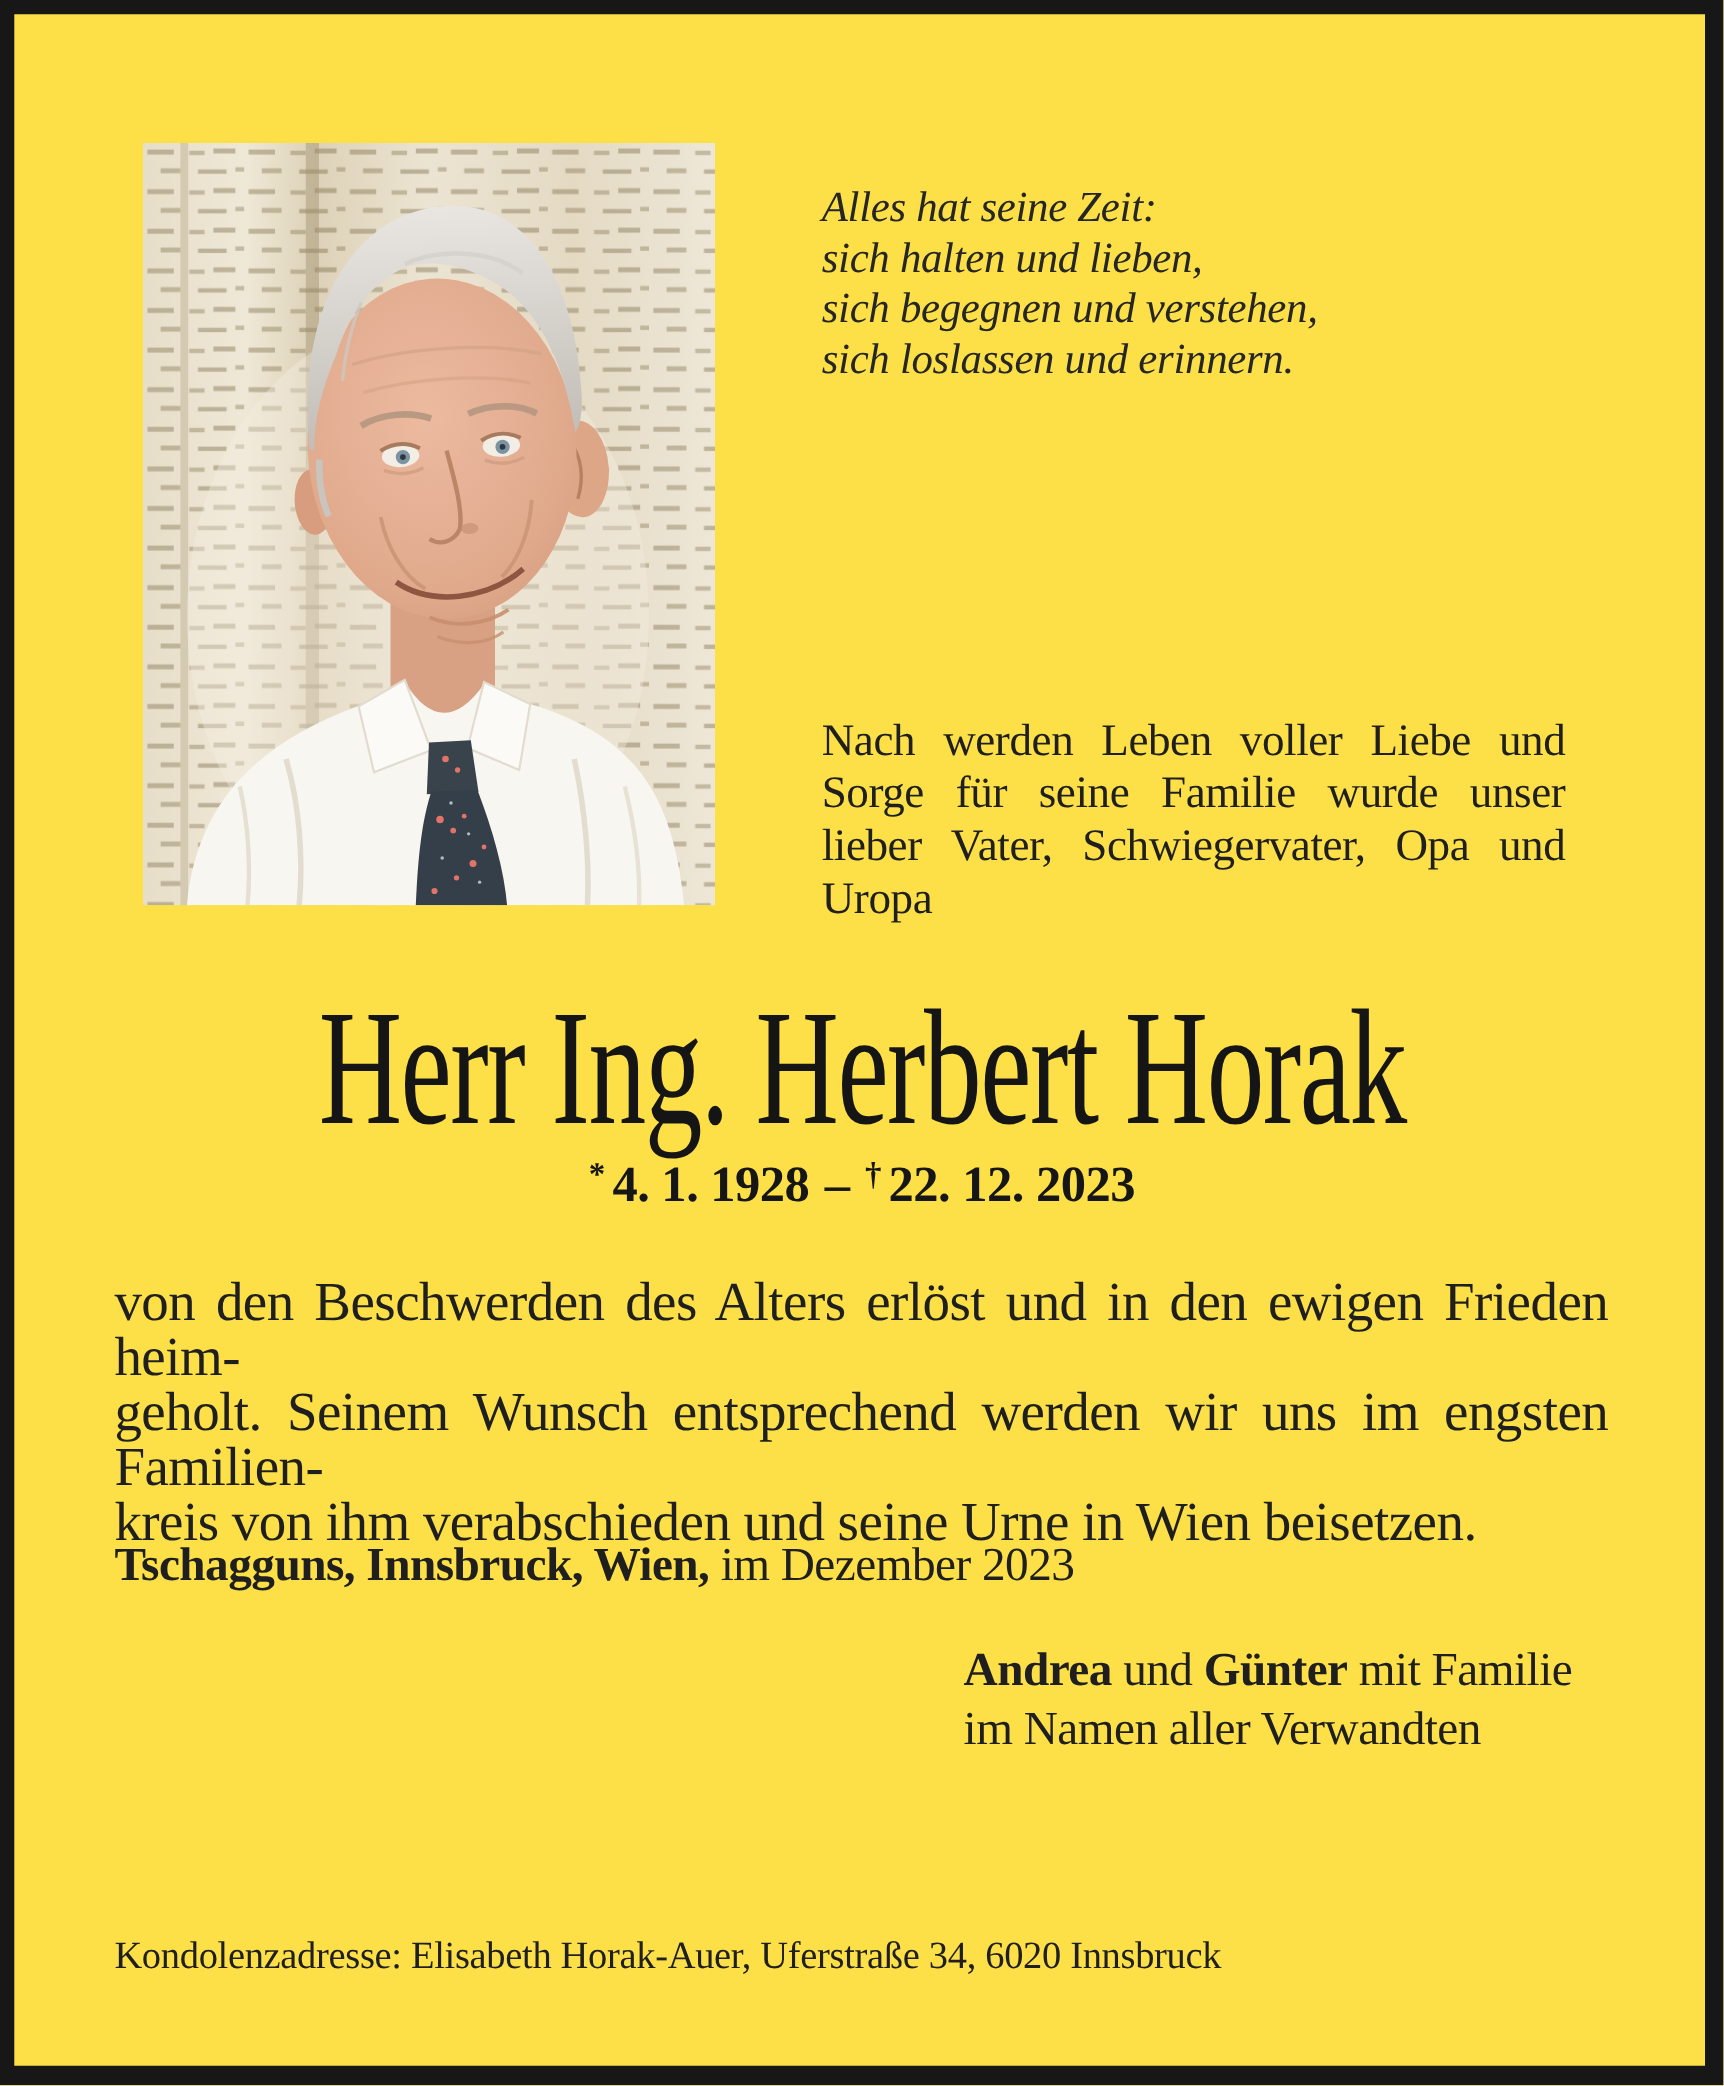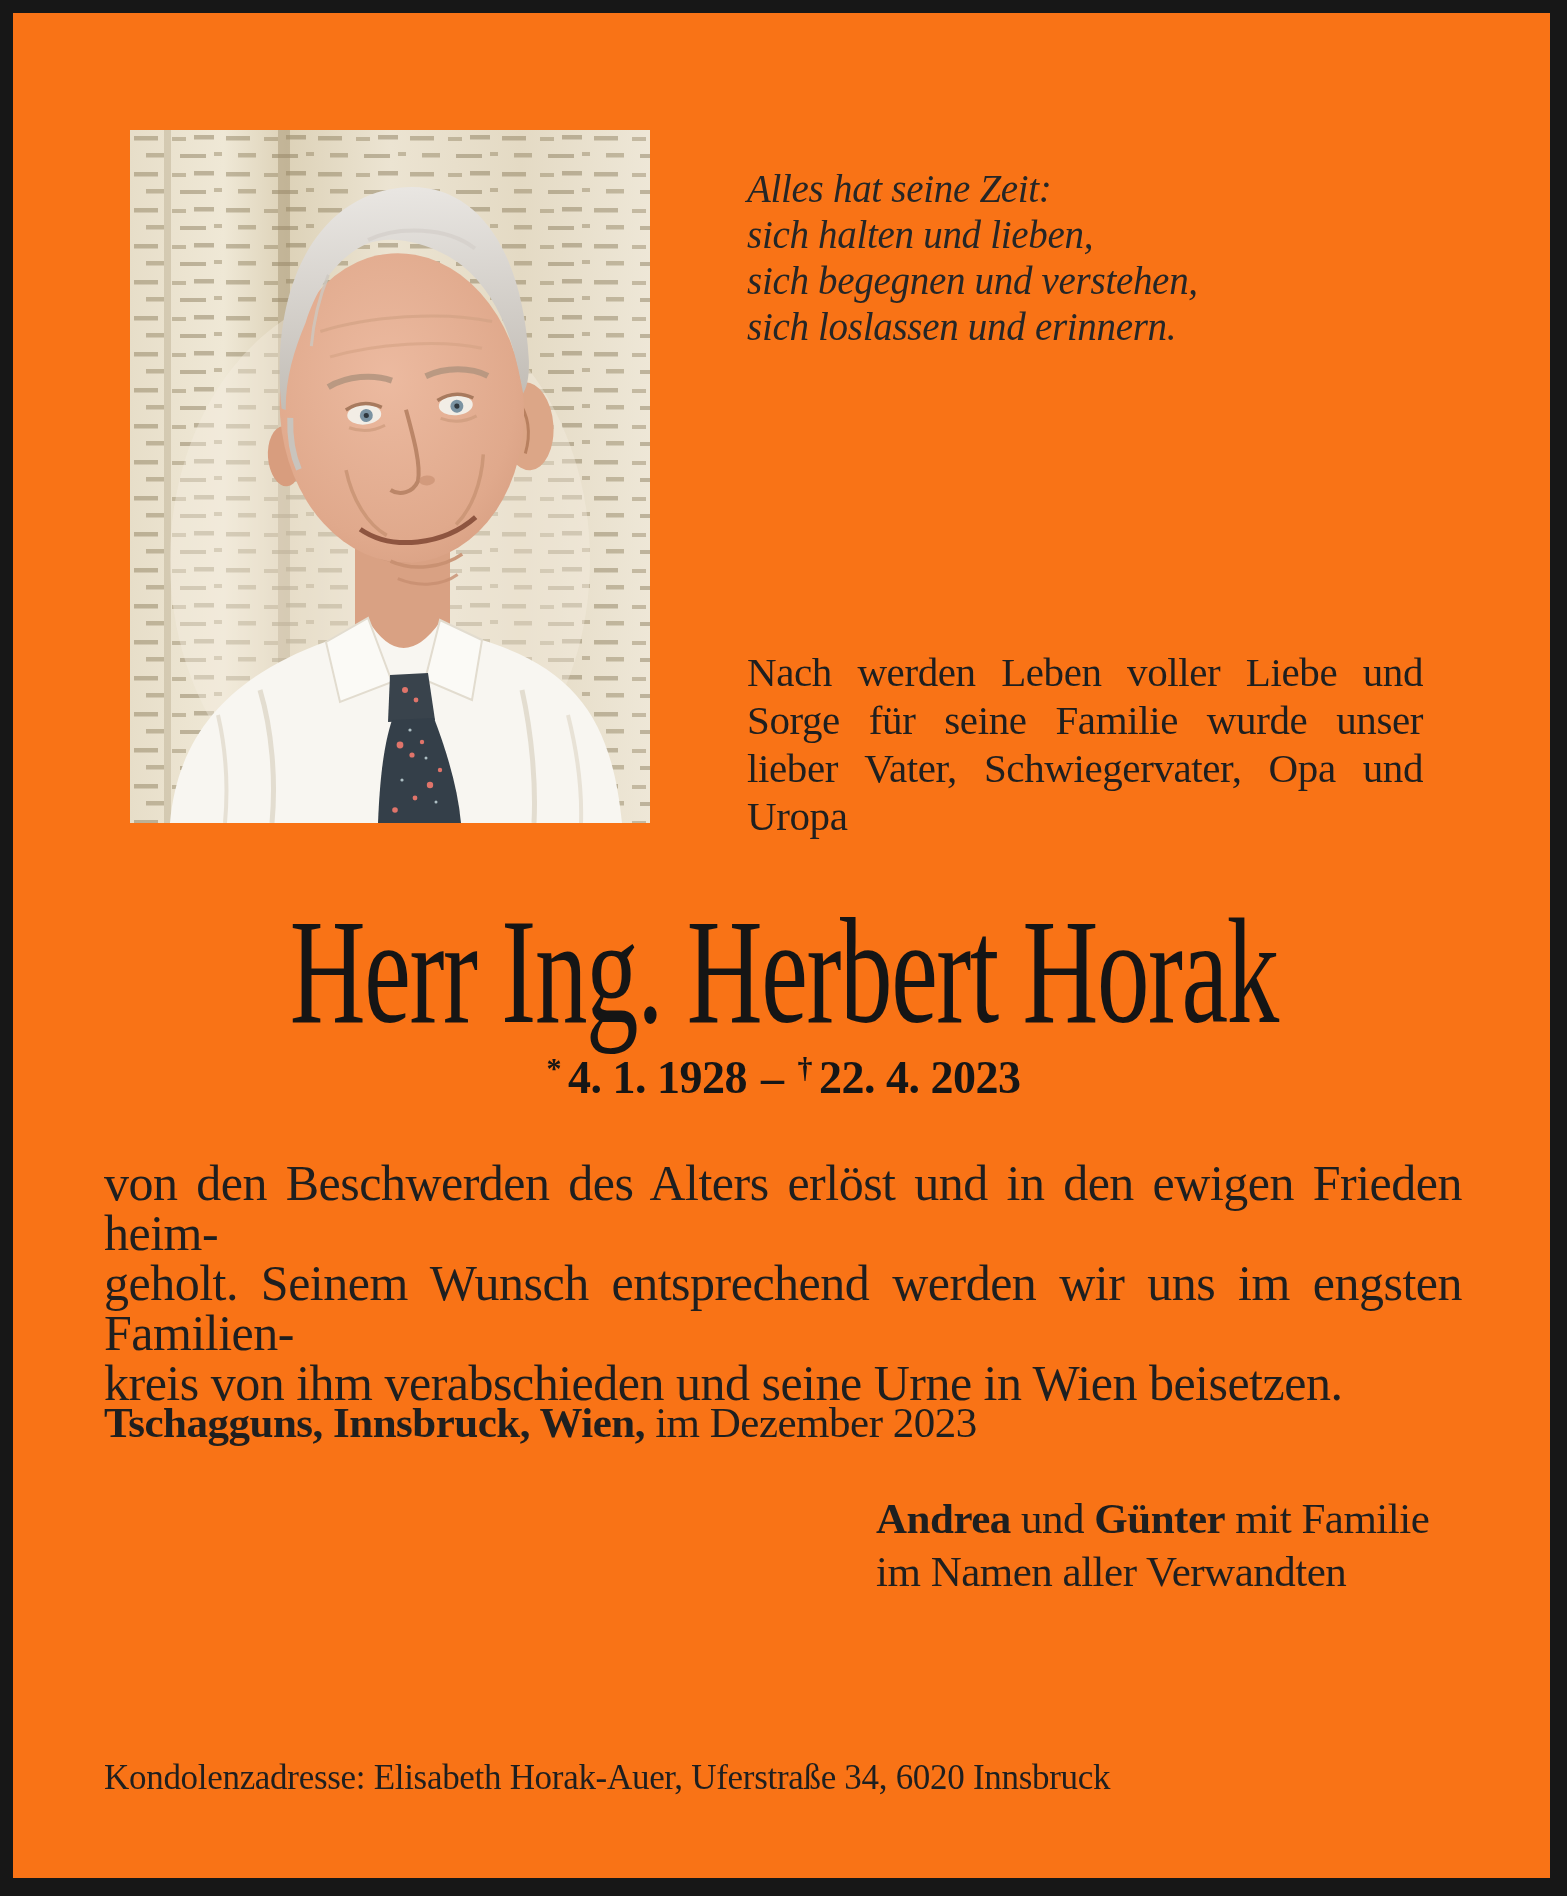--- a/index.html
+++ b/index.html
@@ -1,19 +1,19 @@
 <!DOCTYPE html>
 <html><head>
 <meta charset="utf-8">
 <style>
   html,body { margin:0; padding:0; background:#ffffff; }
   .page {
     position:relative;
     width:1567px; height:1896px;
-    background:#f97316;
+    background:#fde047;
     font-family:"Liberation Serif", serif;
     color:#1f1f1f;
     overflow:hidden;
   }
   .frame {
     position:absolute; inset:0;
     border-style:solid;
     border-color:#171717;
     border-width:13px 17px 18px 13px;
     pointer-events:none;
@@ -198,21 +198,21 @@
     <div class="jline">Sorge für seine Familie wurde unser</div>
     <div class="jline">lieber Vater, Schwiegervater, Opa und</div>
     <div>Uropa</div>
   </div>
 
   <div class="name">
     <span class="scale">Herr Ing. Herbert Horak</span>
   </div>
 
   <div class="dates">
-    <span class="sym">*</span><span>4. 1. 1928</span><span class="sep">–</span><span class="sym">†</span><span>22. 4. 2023</span>
+    <span class="sym">*</span><span>4. 1. 1928</span><span class="sep">–</span><span class="sym">†</span><span>22. 12. 2023</span>
   </div>
 
   <div class="announce">
     <div class="jline">von den Beschwerden des Alters erlöst und in den ewigen Frieden heim-</div>
     <div class="jline">geholt. Seinem Wunsch entsprechend werden wir uns im engsten Familien-</div>
     <div>kreis von ihm verabschieden und seine Urne in Wien beisetzen.</div>
   </div>
 
   <div class="dateline">
     <span class="b">Tschagguns, Innsbruck, Wien,</span>

